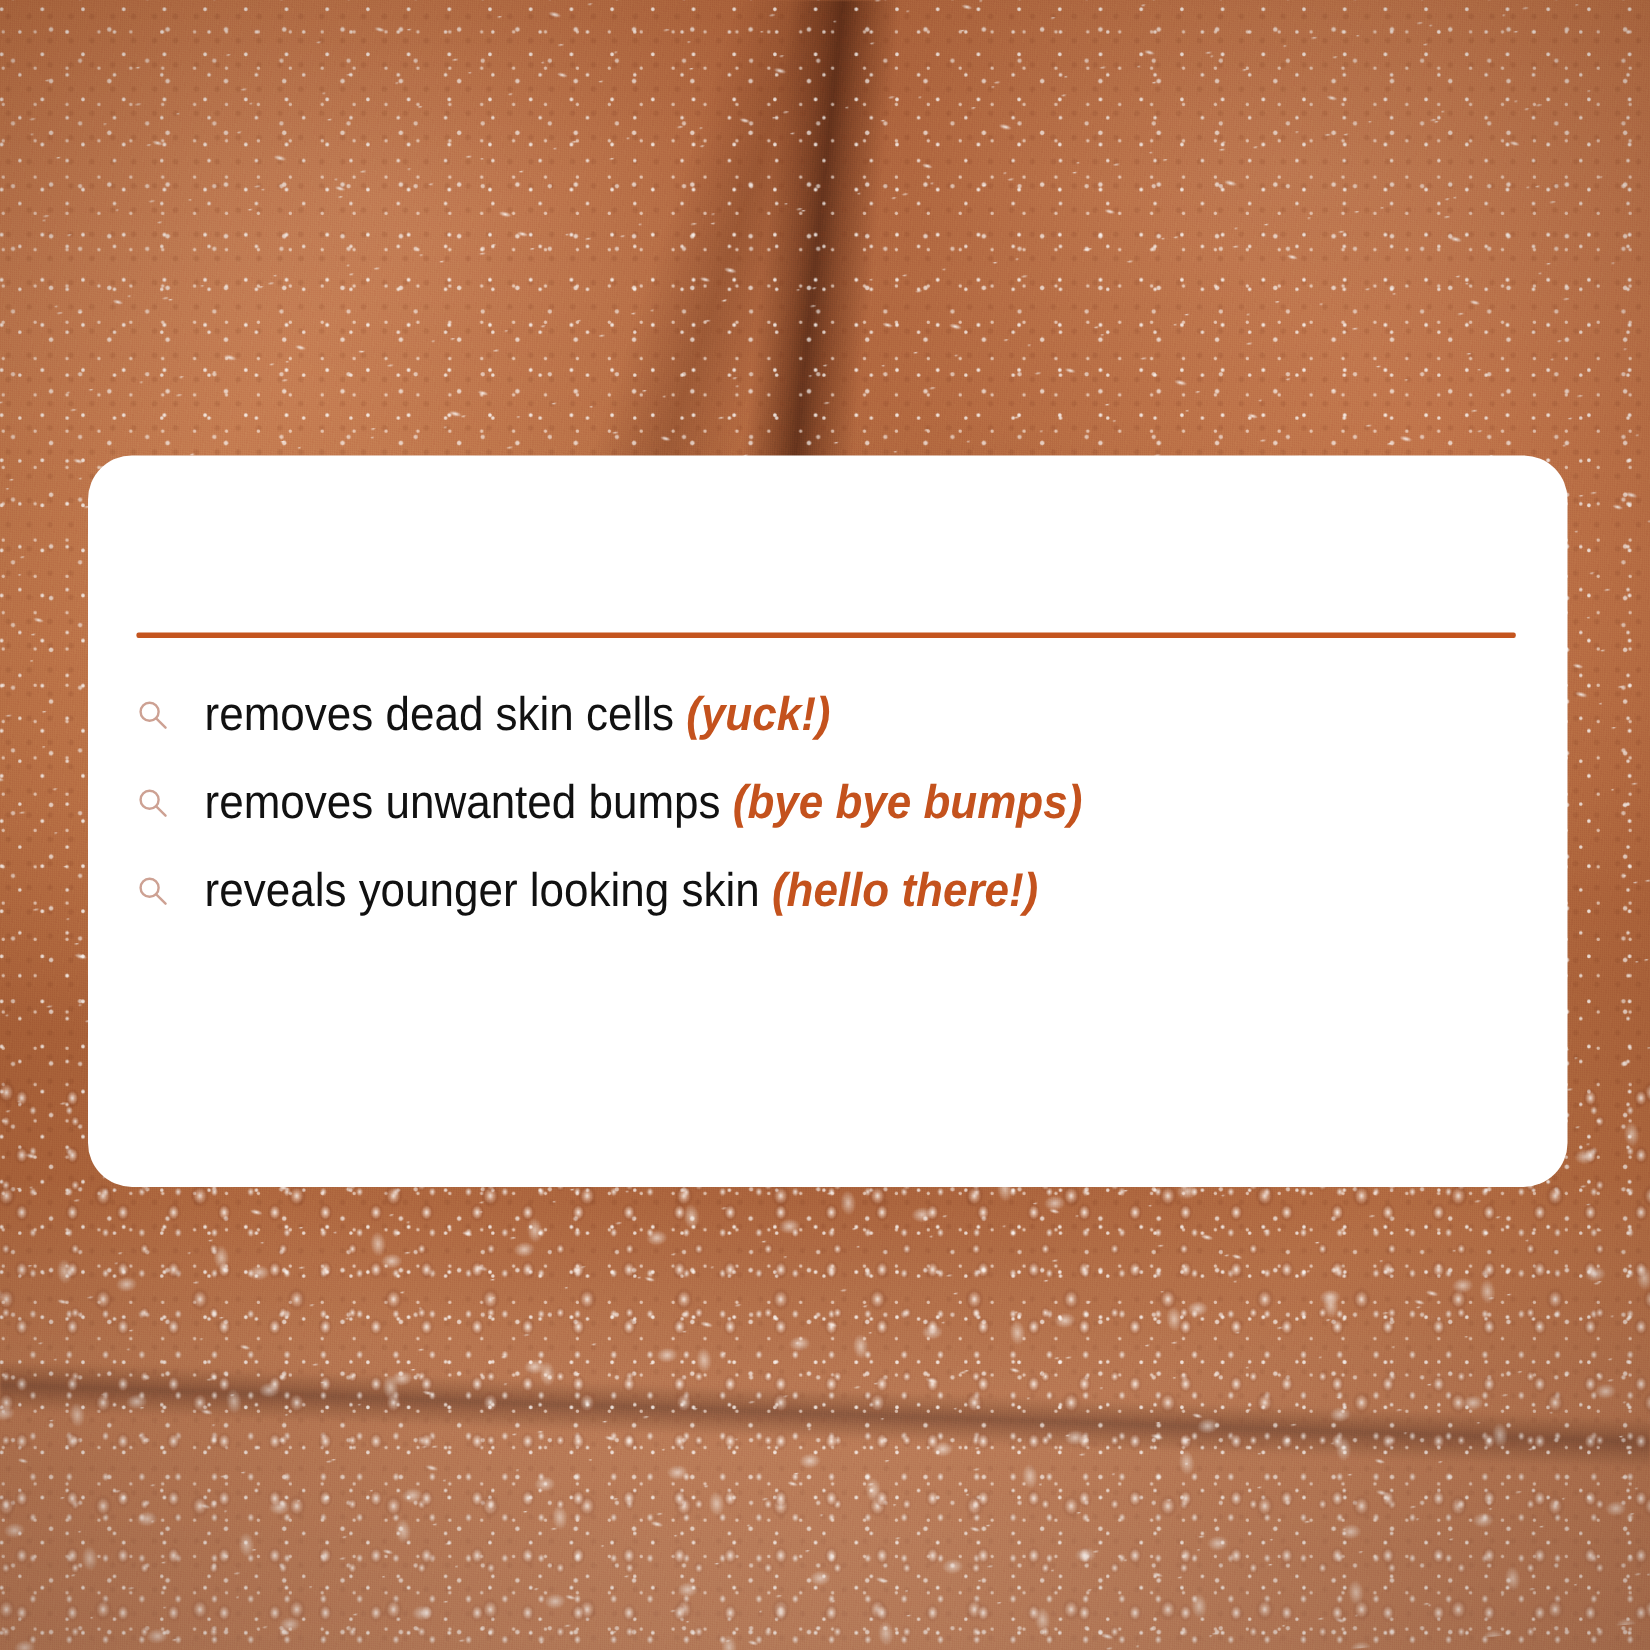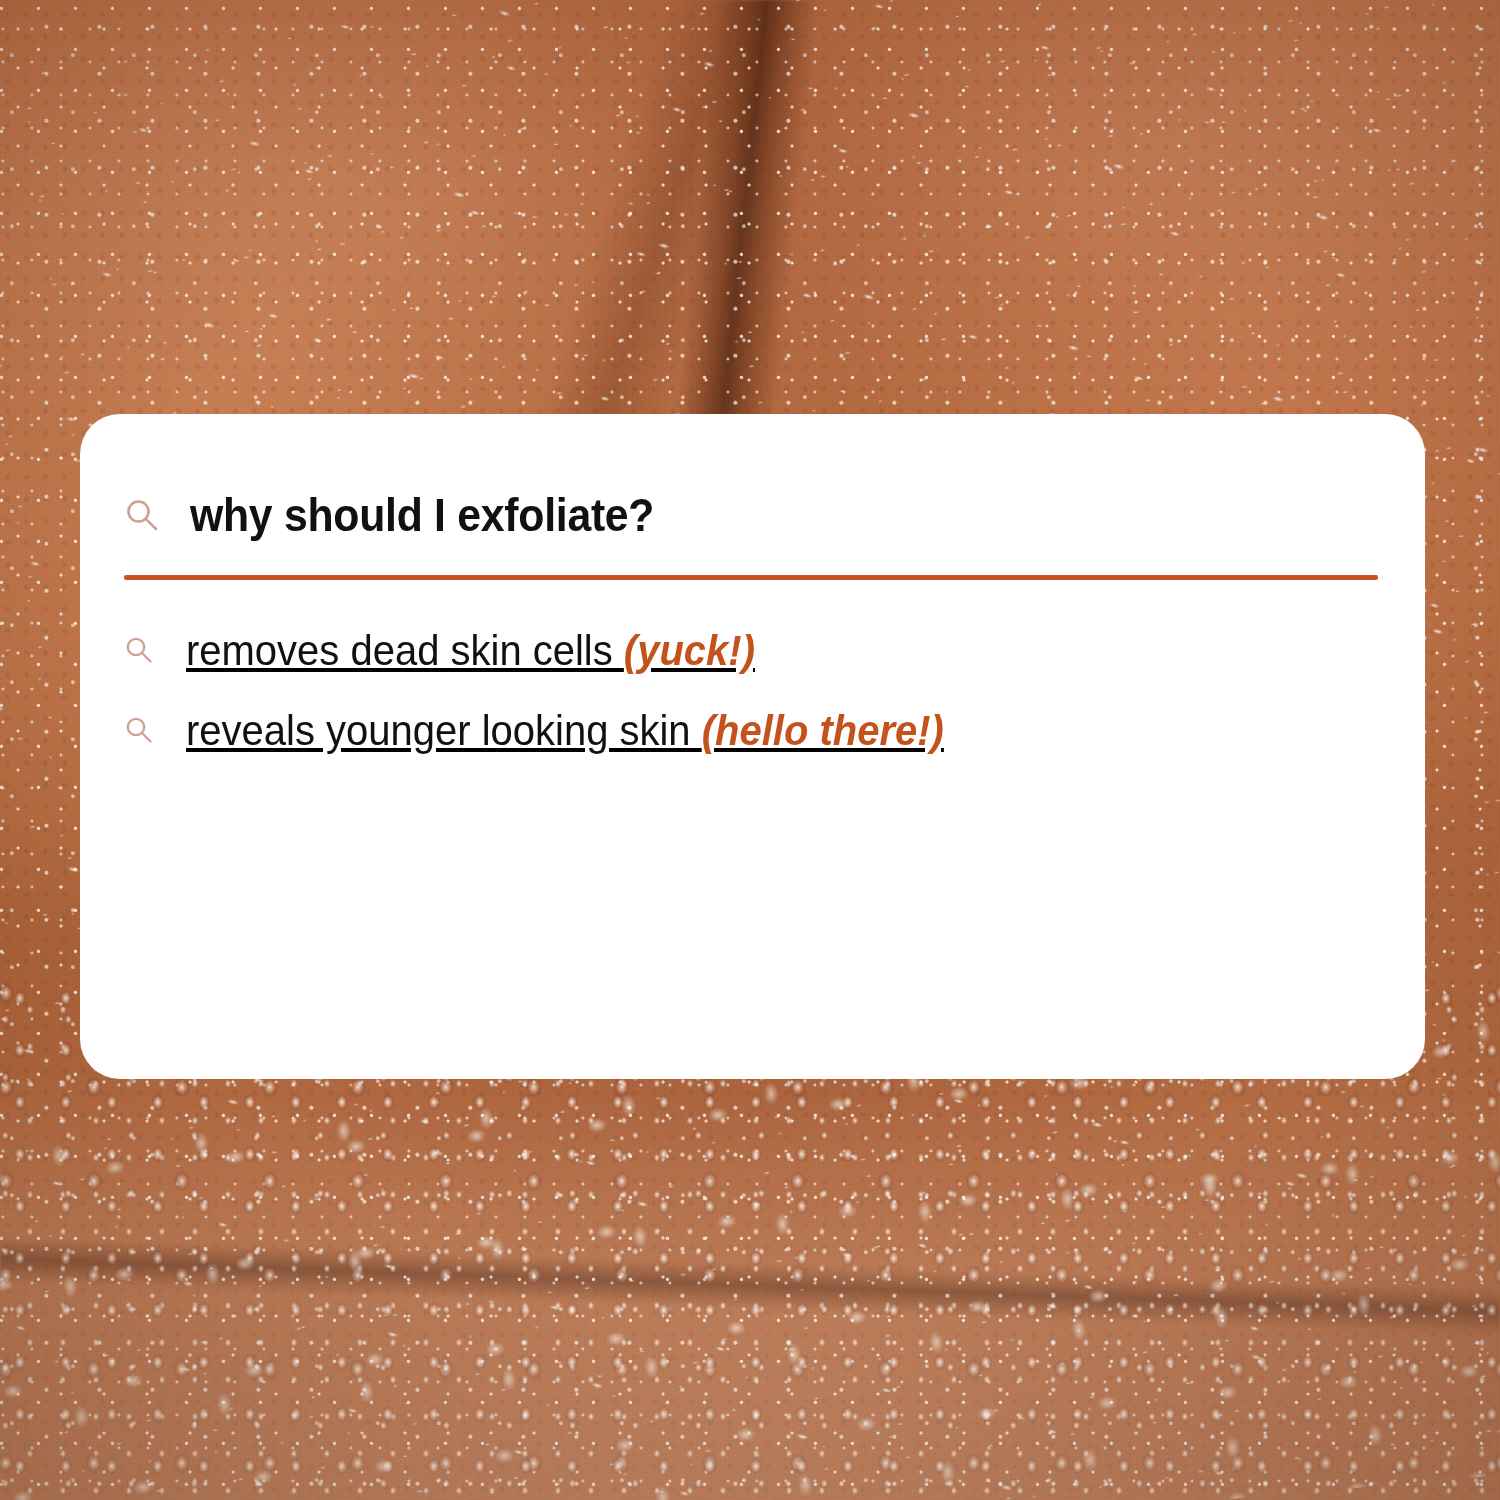--- a/index.html
+++ b/index.html
@@ -158,21 +158,20 @@
     border-radius:2px;
   }
 
   .list{
     position:absolute;
     left:44px;top:196px;right:30px;
   }
   .row{
     display:flex;align-items:center;
     height:80px;
-    text-decoration:underline;
   }
   .row-text{
     margin-left:32px;
     font-size:43px;
     color:#111111;
     line-height:1;
     white-space:nowrap;
     transform:scaleX(.93);
     transform-origin:left center;
   }
@@ -202,45 +201,45 @@
   <div class="speck speck-b"></div>
   <div class="speck speck-d"></div>
   <div class="droplets"></div>
   <div class="droplets2"></div>
   <div class="droplet-haze"></div>
   <div class="grain"></div>
   <div class="vignette"></div>
 
   <div class="card">
 
-    <div class="card-head">
-      <span>
-        <svg class="mag mag-lg" viewBox="0 0 36 36" aria-hidden="true">
-          <circle cx="14.5" cy="14.5" r="10" stroke-width="2.6"></circle>
-          <line x1="21.8" y1="21.8" x2="32" y2="32" stroke-width="2.6"></line>
-        </svg>
-      </span>
-      <span class="title-text">why should I exfoliate?</span>
-    </div>
 
     <div class="divider"></div>
 
     <div class="list">
 
       <div class="row">
         <span>
           <svg class="mag mag-sm" viewBox="0 0 30 30" aria-hidden="true">
             <circle cx="12" cy="12" r="8.2" stroke-width="2.2"></circle>
             <line x1="18" y1="18" x2="26.5" y2="26.5" stroke-width="2.2"></line>
           </svg>
         </span>
         <span class="row-text"><span>removes dead skin cells </span><span class="hl">(yuck!)</span></span>
       </div>
 
 
+      <div class="row">
+        <span>
+          <svg class="mag mag-sm" viewBox="0 0 30 30" aria-hidden="true">
+            <circle cx="12" cy="12" r="8.2" stroke-width="2.2"></circle>
+            <line x1="18" y1="18" x2="26.5" y2="26.5" stroke-width="2.2"></line>
+          </svg>
+        </span>
+        <span class="row-text"><span>removes unwanted bumps </span><span class="hl">(bye bye bumps)</span></span>
+      </div>
 
 
       <div class="row">
         <span>
           <svg class="mag mag-sm" viewBox="0 0 30 30" aria-hidden="true">
             <circle cx="12" cy="12" r="8.2" stroke-width="2.2"></circle>
             <line x1="18" y1="18" x2="26.5" y2="26.5" stroke-width="2.2"></line>
           </svg>
         </span>
         <span class="row-text"><span>reveals younger looking skin </span><span class="hl">(hello there!)</span></span>

